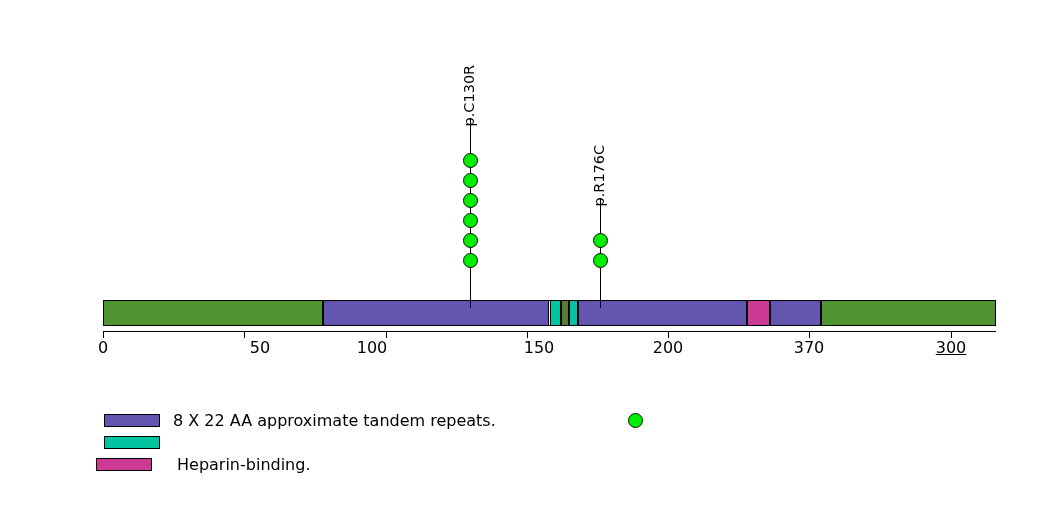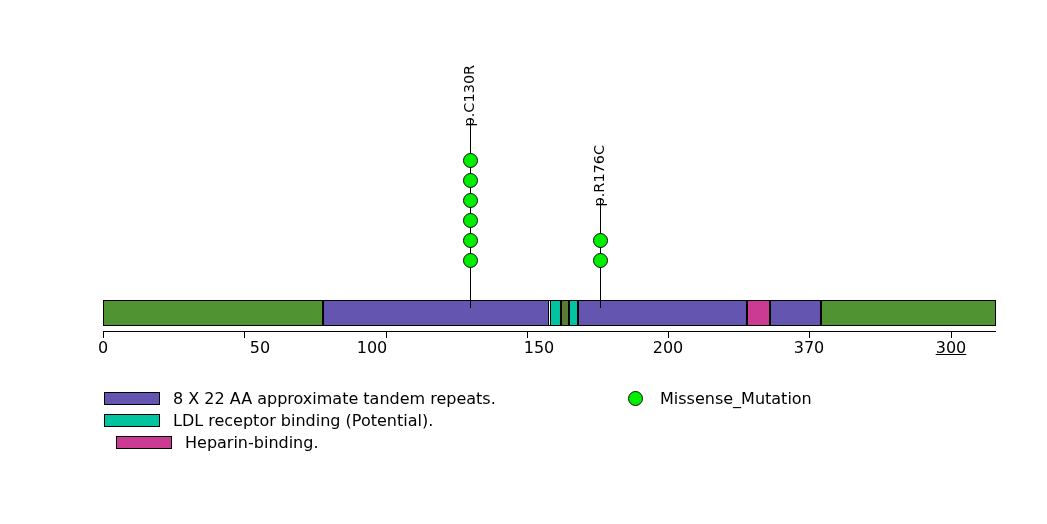--- a/index.html
+++ b/index.html
@@ -79,20 +79,21 @@
     white-space: nowrap;
     color: #000000;
   }
 
   
   .legend-row {
     position: absolute;
     display: flex;
     align-items: center;
     height: 19px;
+    margin-top: 22px;
   }
   .legend-swatch {
     width: 56px;
     height: 13px;
     box-sizing: border-box;
     border: 1px solid #000000;
     flex: 0 0 auto;
   }
   .legend-text {
     margin-left: 13px;
@@ -169,28 +170,26 @@
       <div class="axis-tick-label" style="left: 911px; top: 340px; width: 80px; text-decoration: underline;">300</div>
     </div>
 
   <div id="domain-legend">
       <div class="legend-row" style="left: 104px; top: 389px;">
         <div class="legend-swatch" style="background: rgb(100, 85, 176);"></div>
         <span class="legend-text">8 X 22 AA approximate tandem repeats.</span>
       </div>
       <div class="legend-row" style="left: 104px; top: 411px;">
         <div class="legend-swatch" style="background: rgb(0, 195, 160);"></div>
-        <span class="legend-text">LDL receptor binding (Potential).</span>
       </div>
-      <div class="legend-row" style="left: 116px; top: 433px;">
+      <div class="legend-row" style="left: 96px; top: 433px; gap: 12px;">
         <div class="legend-swatch" style="background: rgb(204, 59, 147);"></div>
         <span class="legend-text">Heparin-binding.</span>
       </div>
     </div>
 
   <div id="mutation-legend">
       <div class="legend-row" style="left: 628px; top: 389px;">
         <div class="legend-dot" style="background: rgb(0, 238, 0);"></div>
-        <span class="mut-legend-text">Missense_Mutation</span>
       </div>
     </div>
 
 </div>
 
 </body></html>

